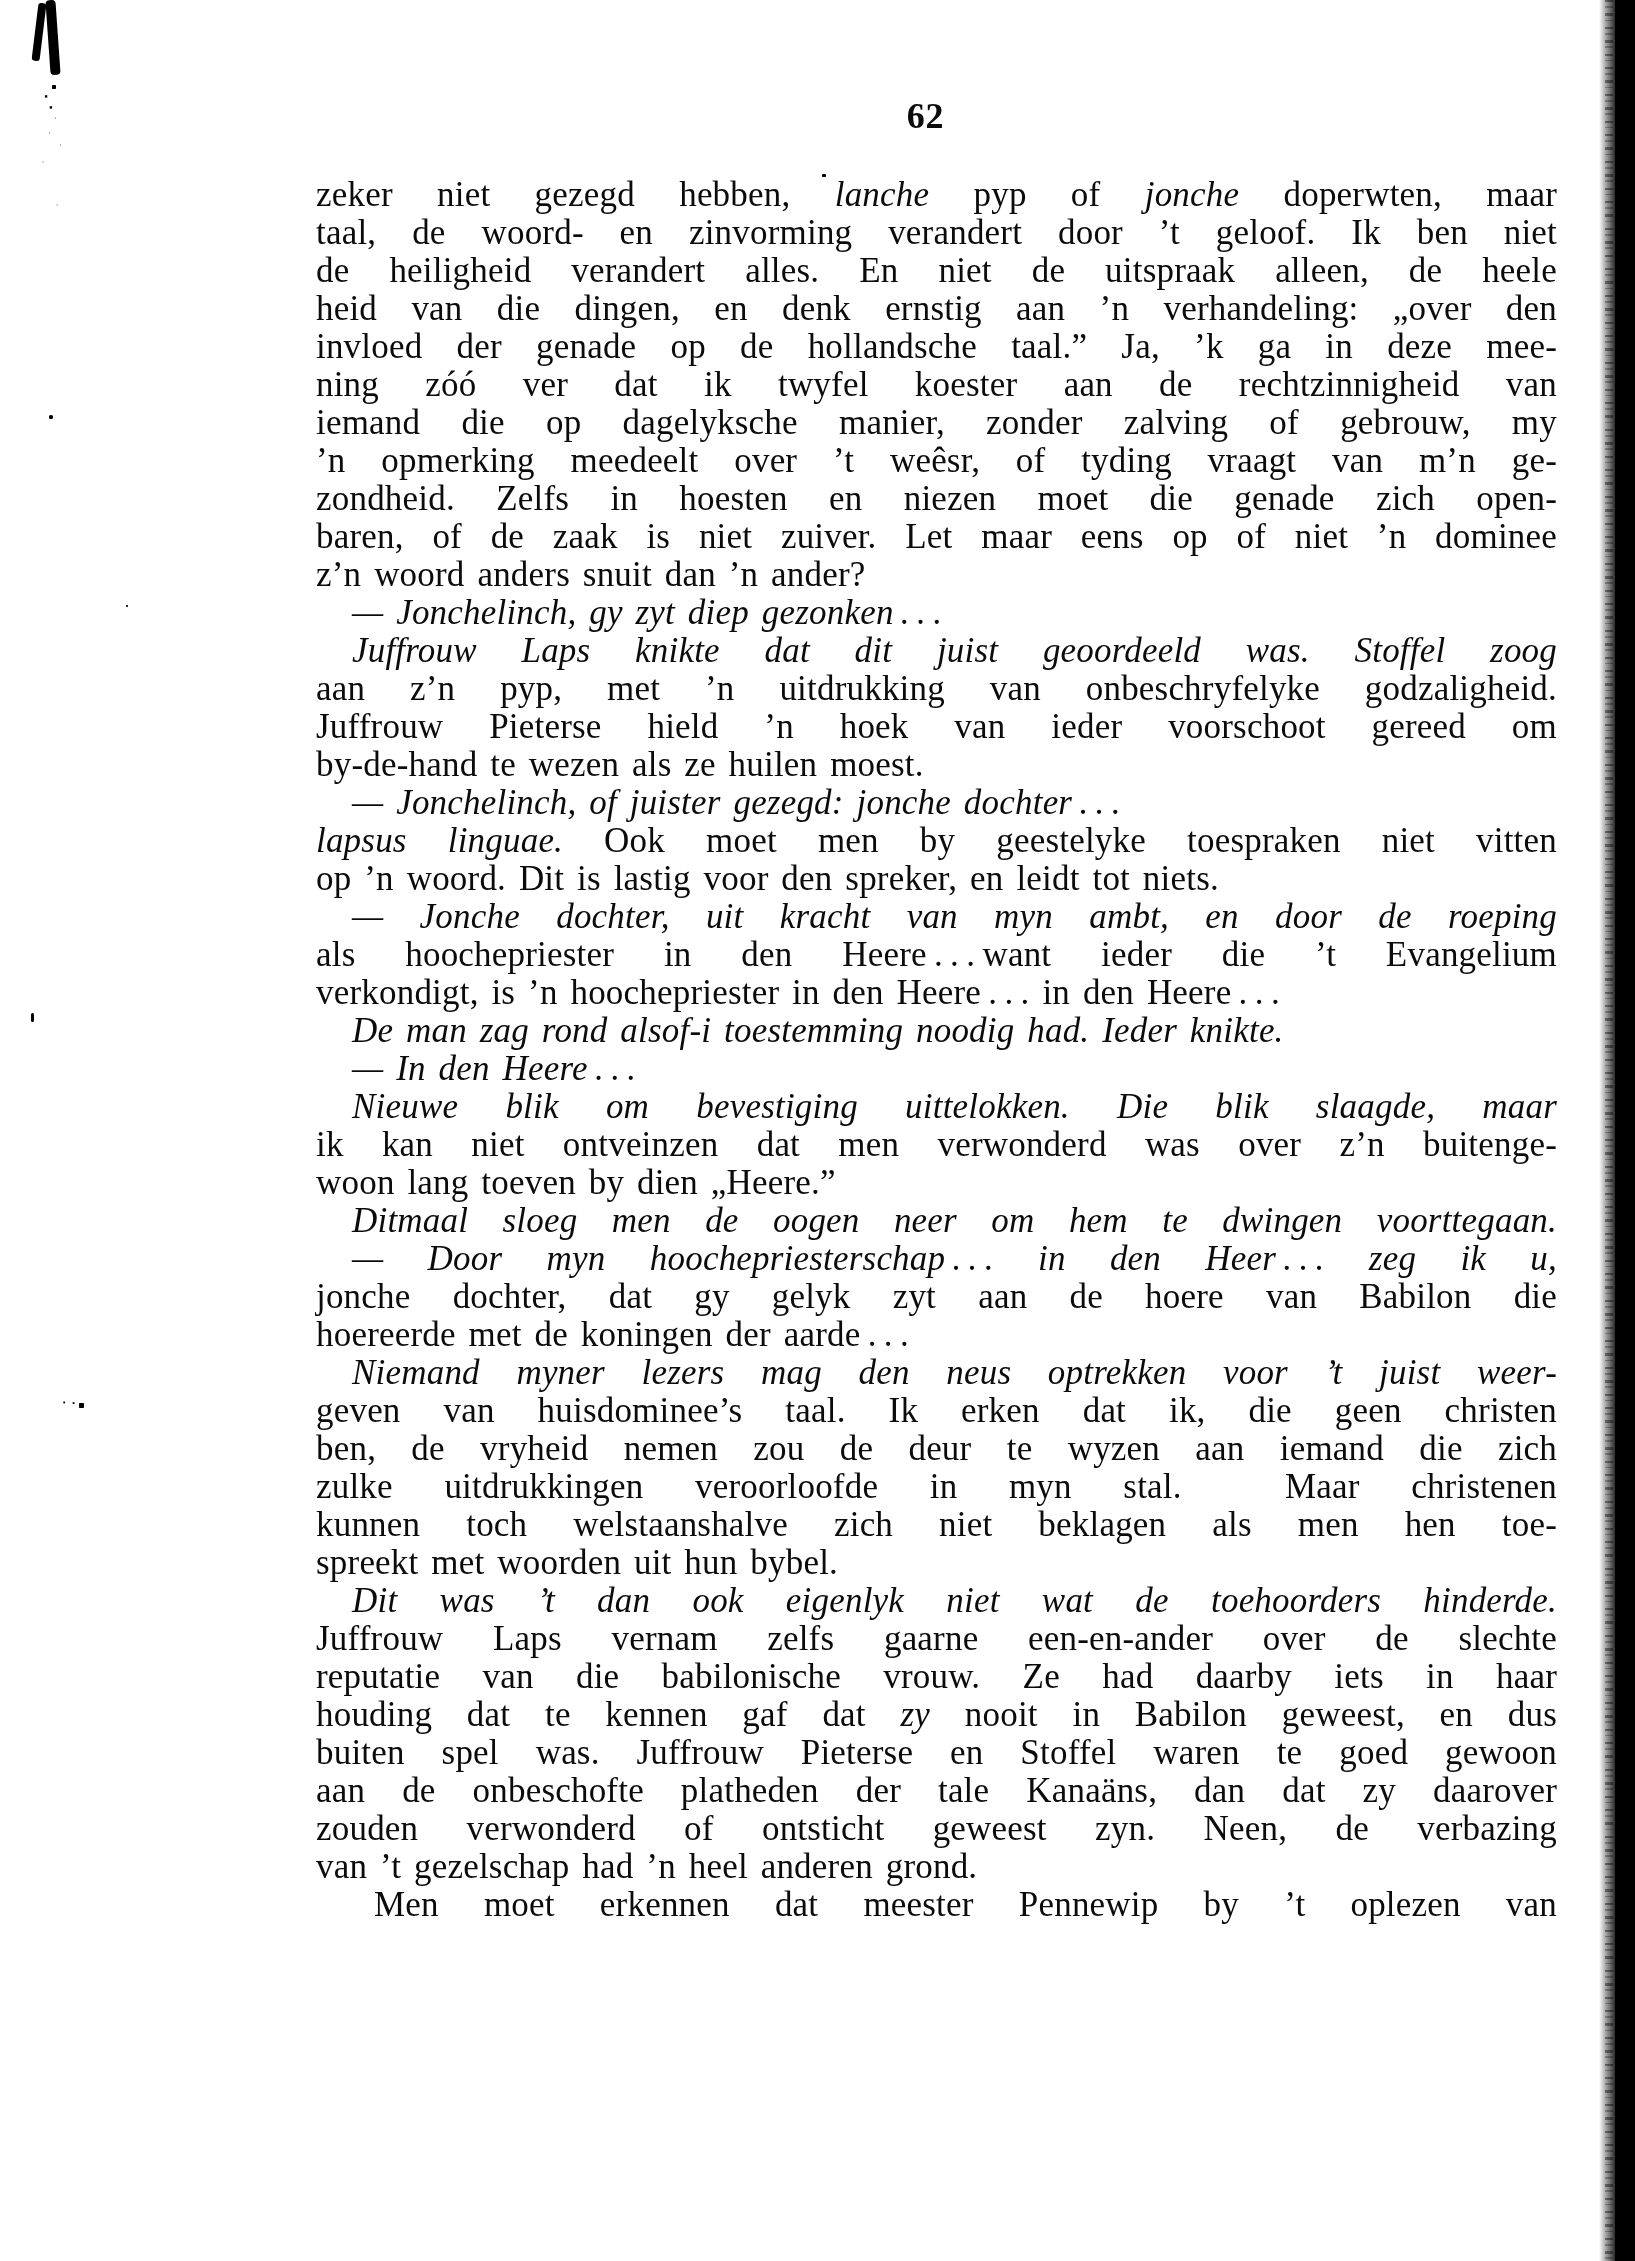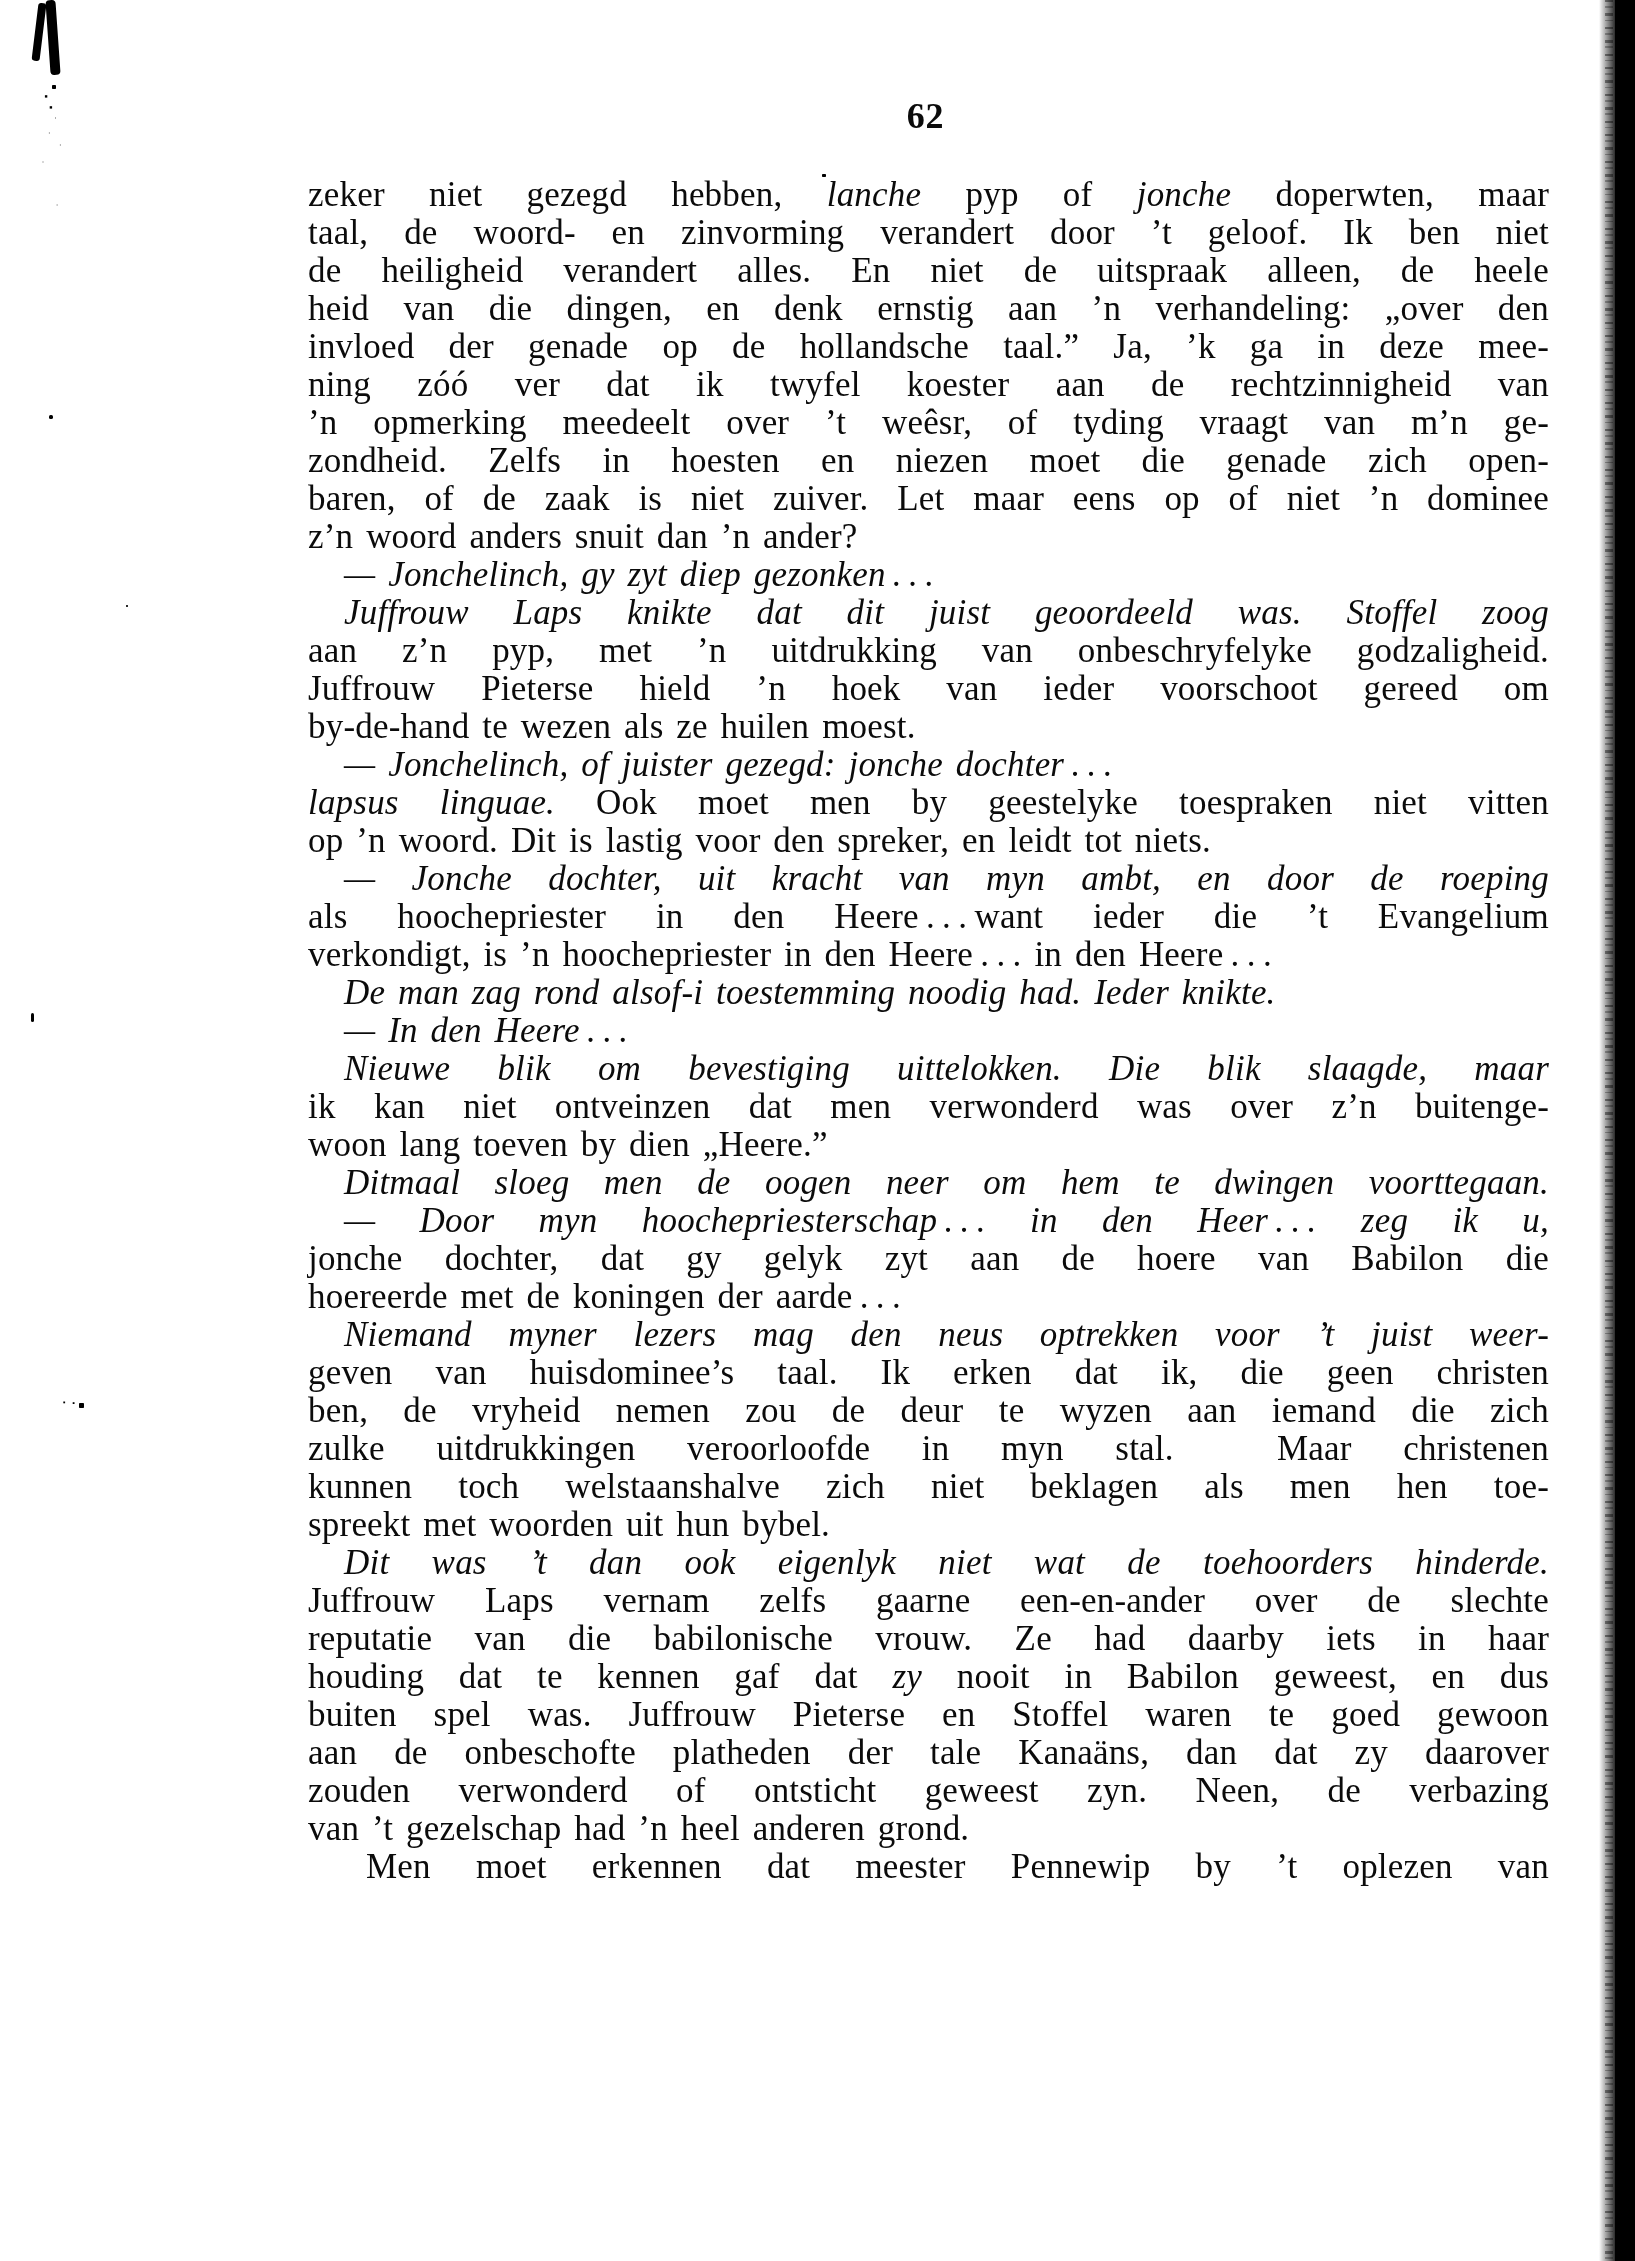--- a/index.html
+++ b/index.html
@@ -17,21 +17,21 @@
     position: absolute;
     left: 305px; top: 95px; width: 1241px;
     text-align: center;
     font-size: 36px;
     font-weight: bold;
     letter-spacing: 0.8px;
   }
 
   .text-block {
     position: absolute;
-    left: 308px; top: 176px; width: 1241px;
+    left: 316px; top: 176px; width: 1241px;
     font-size: 35px;
     line-height: 38px;
     word-spacing: 3.9px;
     letter-spacing: 0.2px;
   }
   .line { min-height: 38px; text-align: left; }
   .line.just { text-align: justify; text-align-last: justify; }
   .line.ind1 { text-indent: 36px; font-style: italic; }
   .line.ind2 { text-indent: 58px; }
   .it { font-style: italic; }
@@ -93,20 +93,21 @@
 
   <div class="page-number">62</div>
 
   <div class="text-block">
       <div class="line just"><span>zeker niet gezegd hebben, </span><span class="it">lanche</span><span> pyp of </span><span class="it">jonche</span><span> doperwten, maar</span></div>
       <div class="line just"><span>taal, de woord- en zinvorming verandert door ’t geloof. Ik ben niet</span></div>
       <div class="line just"><span>de heiligheid verandert alles. En niet de uitspraak alleen, de heele</span></div>
       <div class="line just"><span>heid van die dingen, en denk ernstig aan ’n verhandeling: „over den</span></div>
       <div class="line just"><span>invloed der genade op de hollandsche taal.” Ja, ’k ga in deze mee-</span></div>
       <div class="line just"><span>ning zóó ver dat ik twyfel koester aan de rechtzinnigheid van</span></div>
+      <div class="line just"><span>iemand die op dagelyksche manier, zonder zalving of gebrouw, my</span></div>
       <div class="line just"><span>’n opmerking meedeelt over ’t weêsr, of tyding vraagt van m’n ge-</span></div>
       <div class="line just"><span>zondheid. Zelfs in hoesten en niezen moet die genade zich open-</span></div>
       <div class="line just"><span>baren, of de zaak is niet zuiver. Let maar eens op of niet ’n dominee</span></div>
       <div class="line"><span>z’n woord anders snuit dan ’n ander?</span></div>
       <div class="line ind1"><span>— Jonchelinch, gy zyt diep gezonken . . .</span></div>
       <div class="line just ind1"><span>Juffrouw Laps knikte dat dit juist geoordeeld was. Stoffel zoog</span></div>
       <div class="line just"><span>aan z’n pyp, met ’n uitdrukking van onbeschryfelyke godzaligheid.</span></div>
       <div class="line just"><span>Juffrouw Pieterse hield ’n hoek van ieder voorschoot gereed om</span></div>
       <div class="line"><span>by-de-hand te wezen als ze huilen moest.</span></div>
       <div class="line ind1"><span>— Jonchelinch, of juister gezegd: jonche dochter . . .</span></div>

